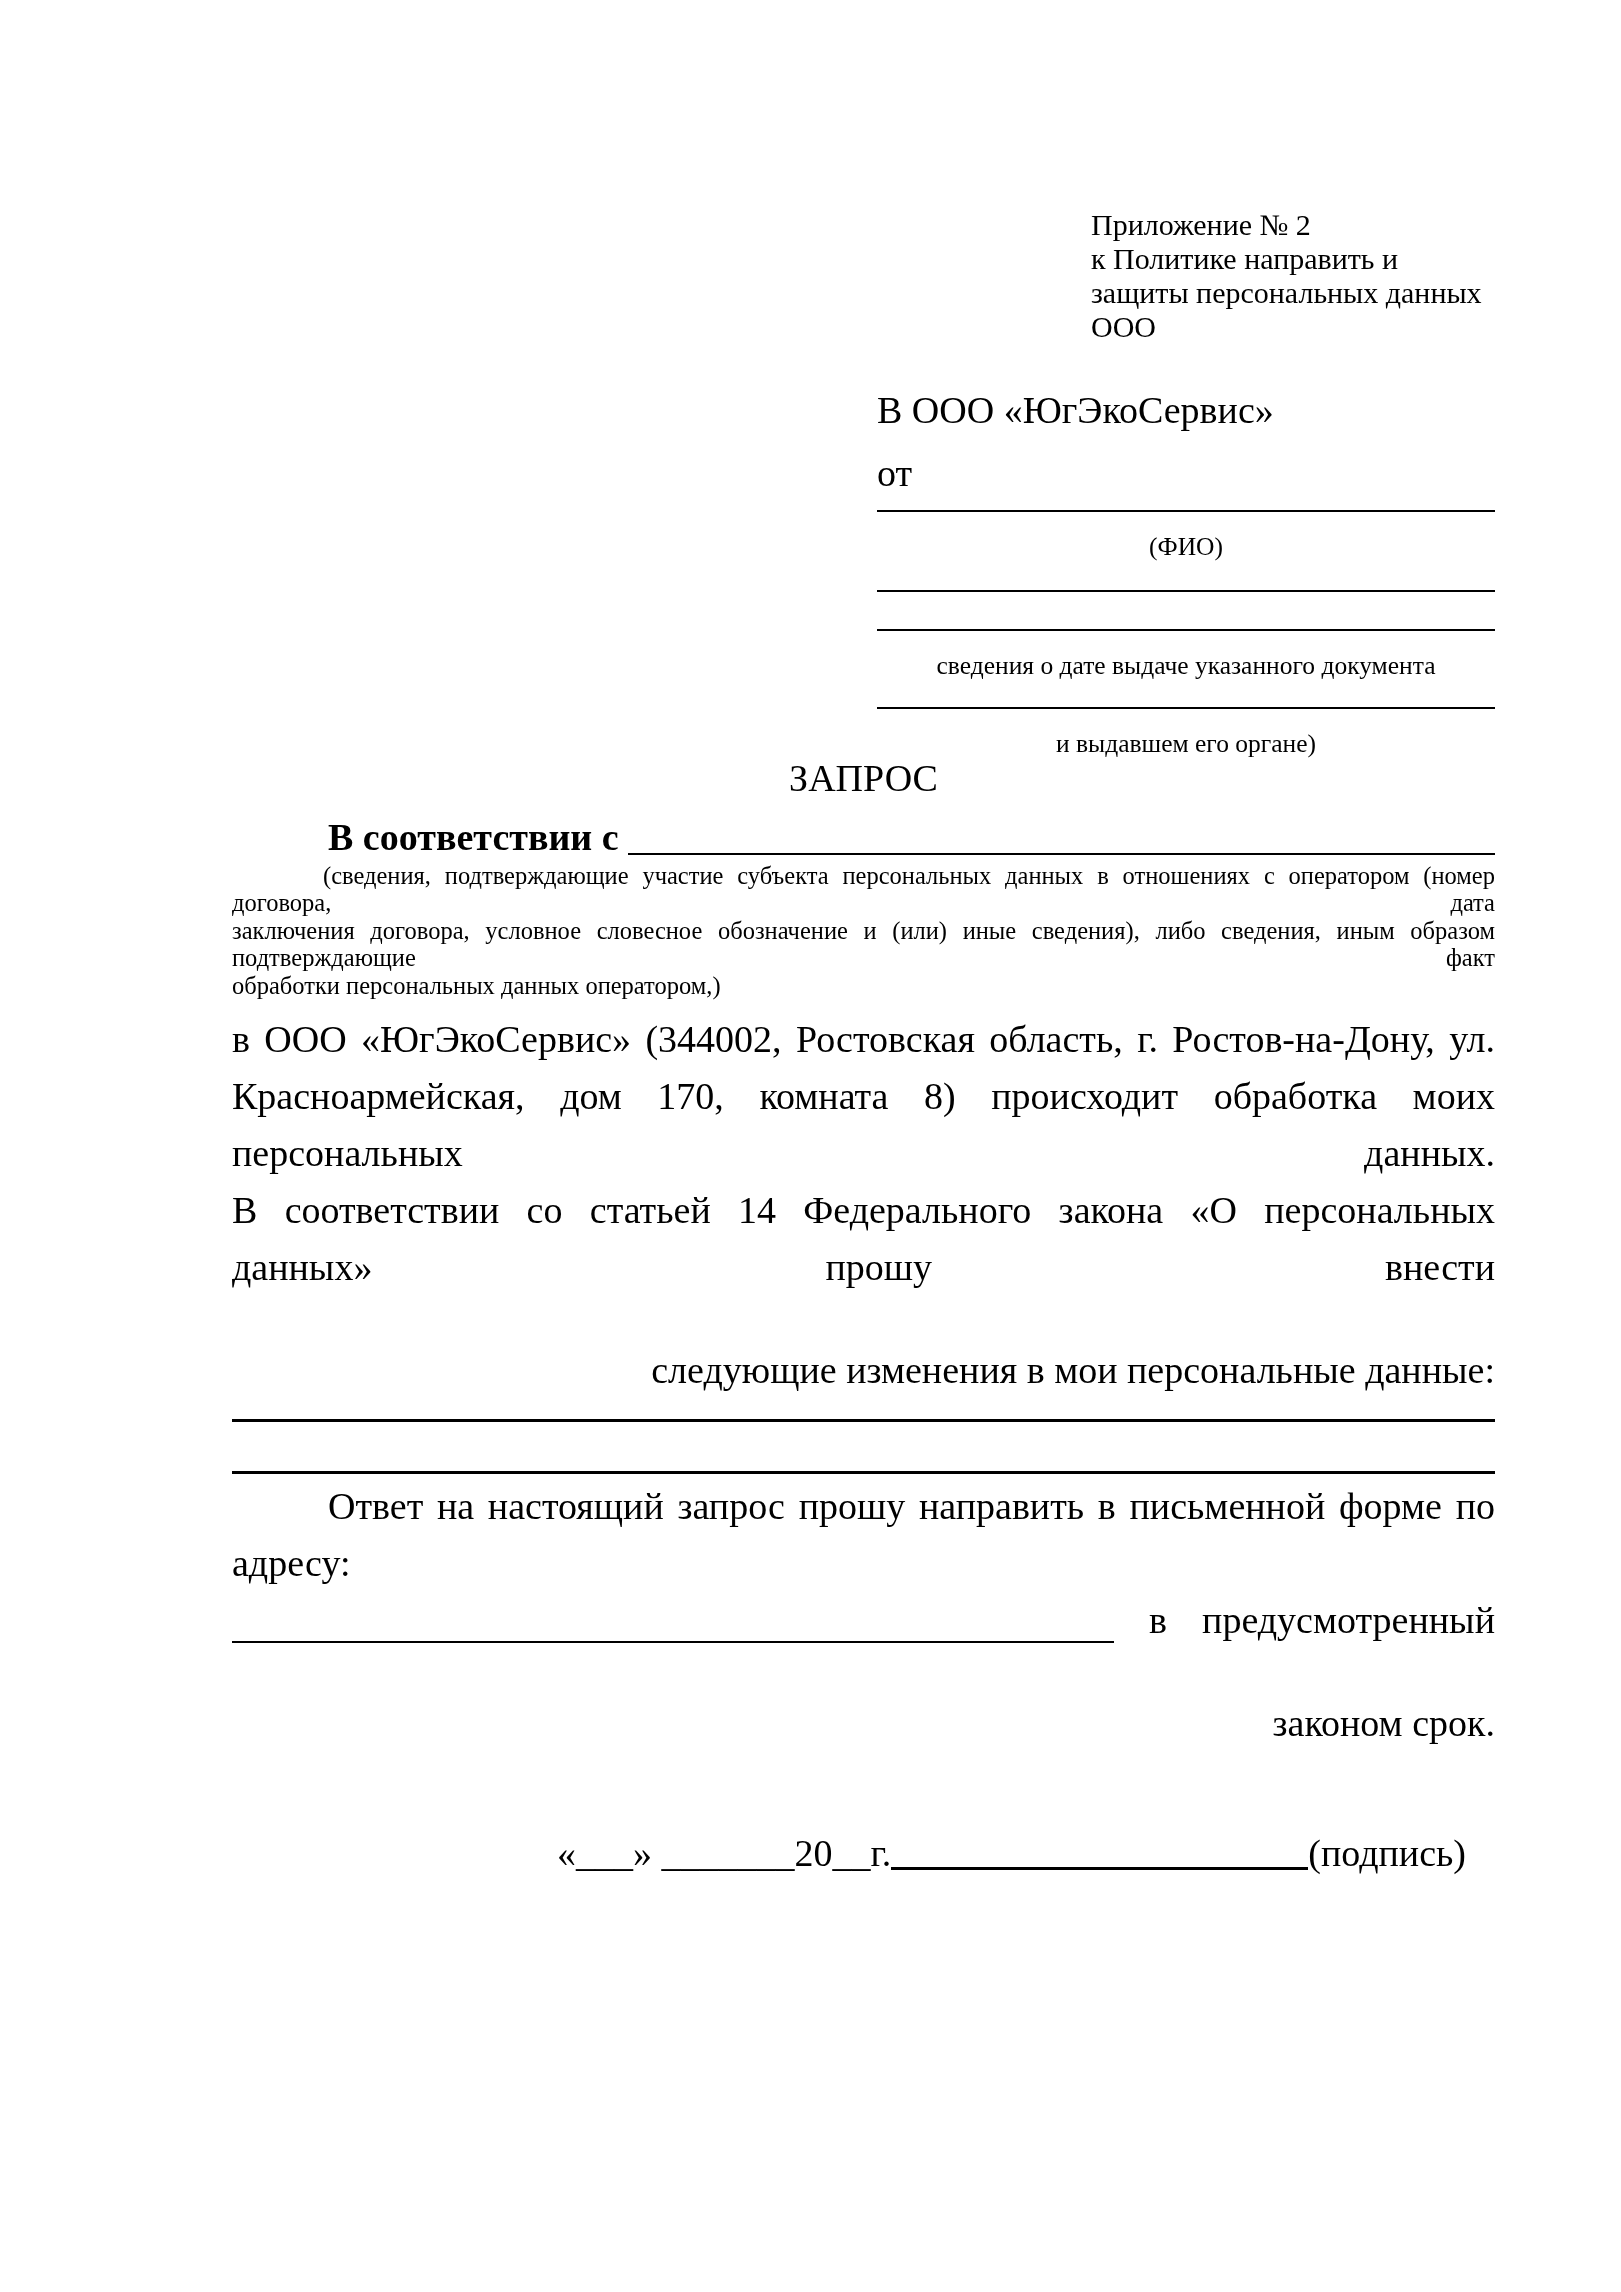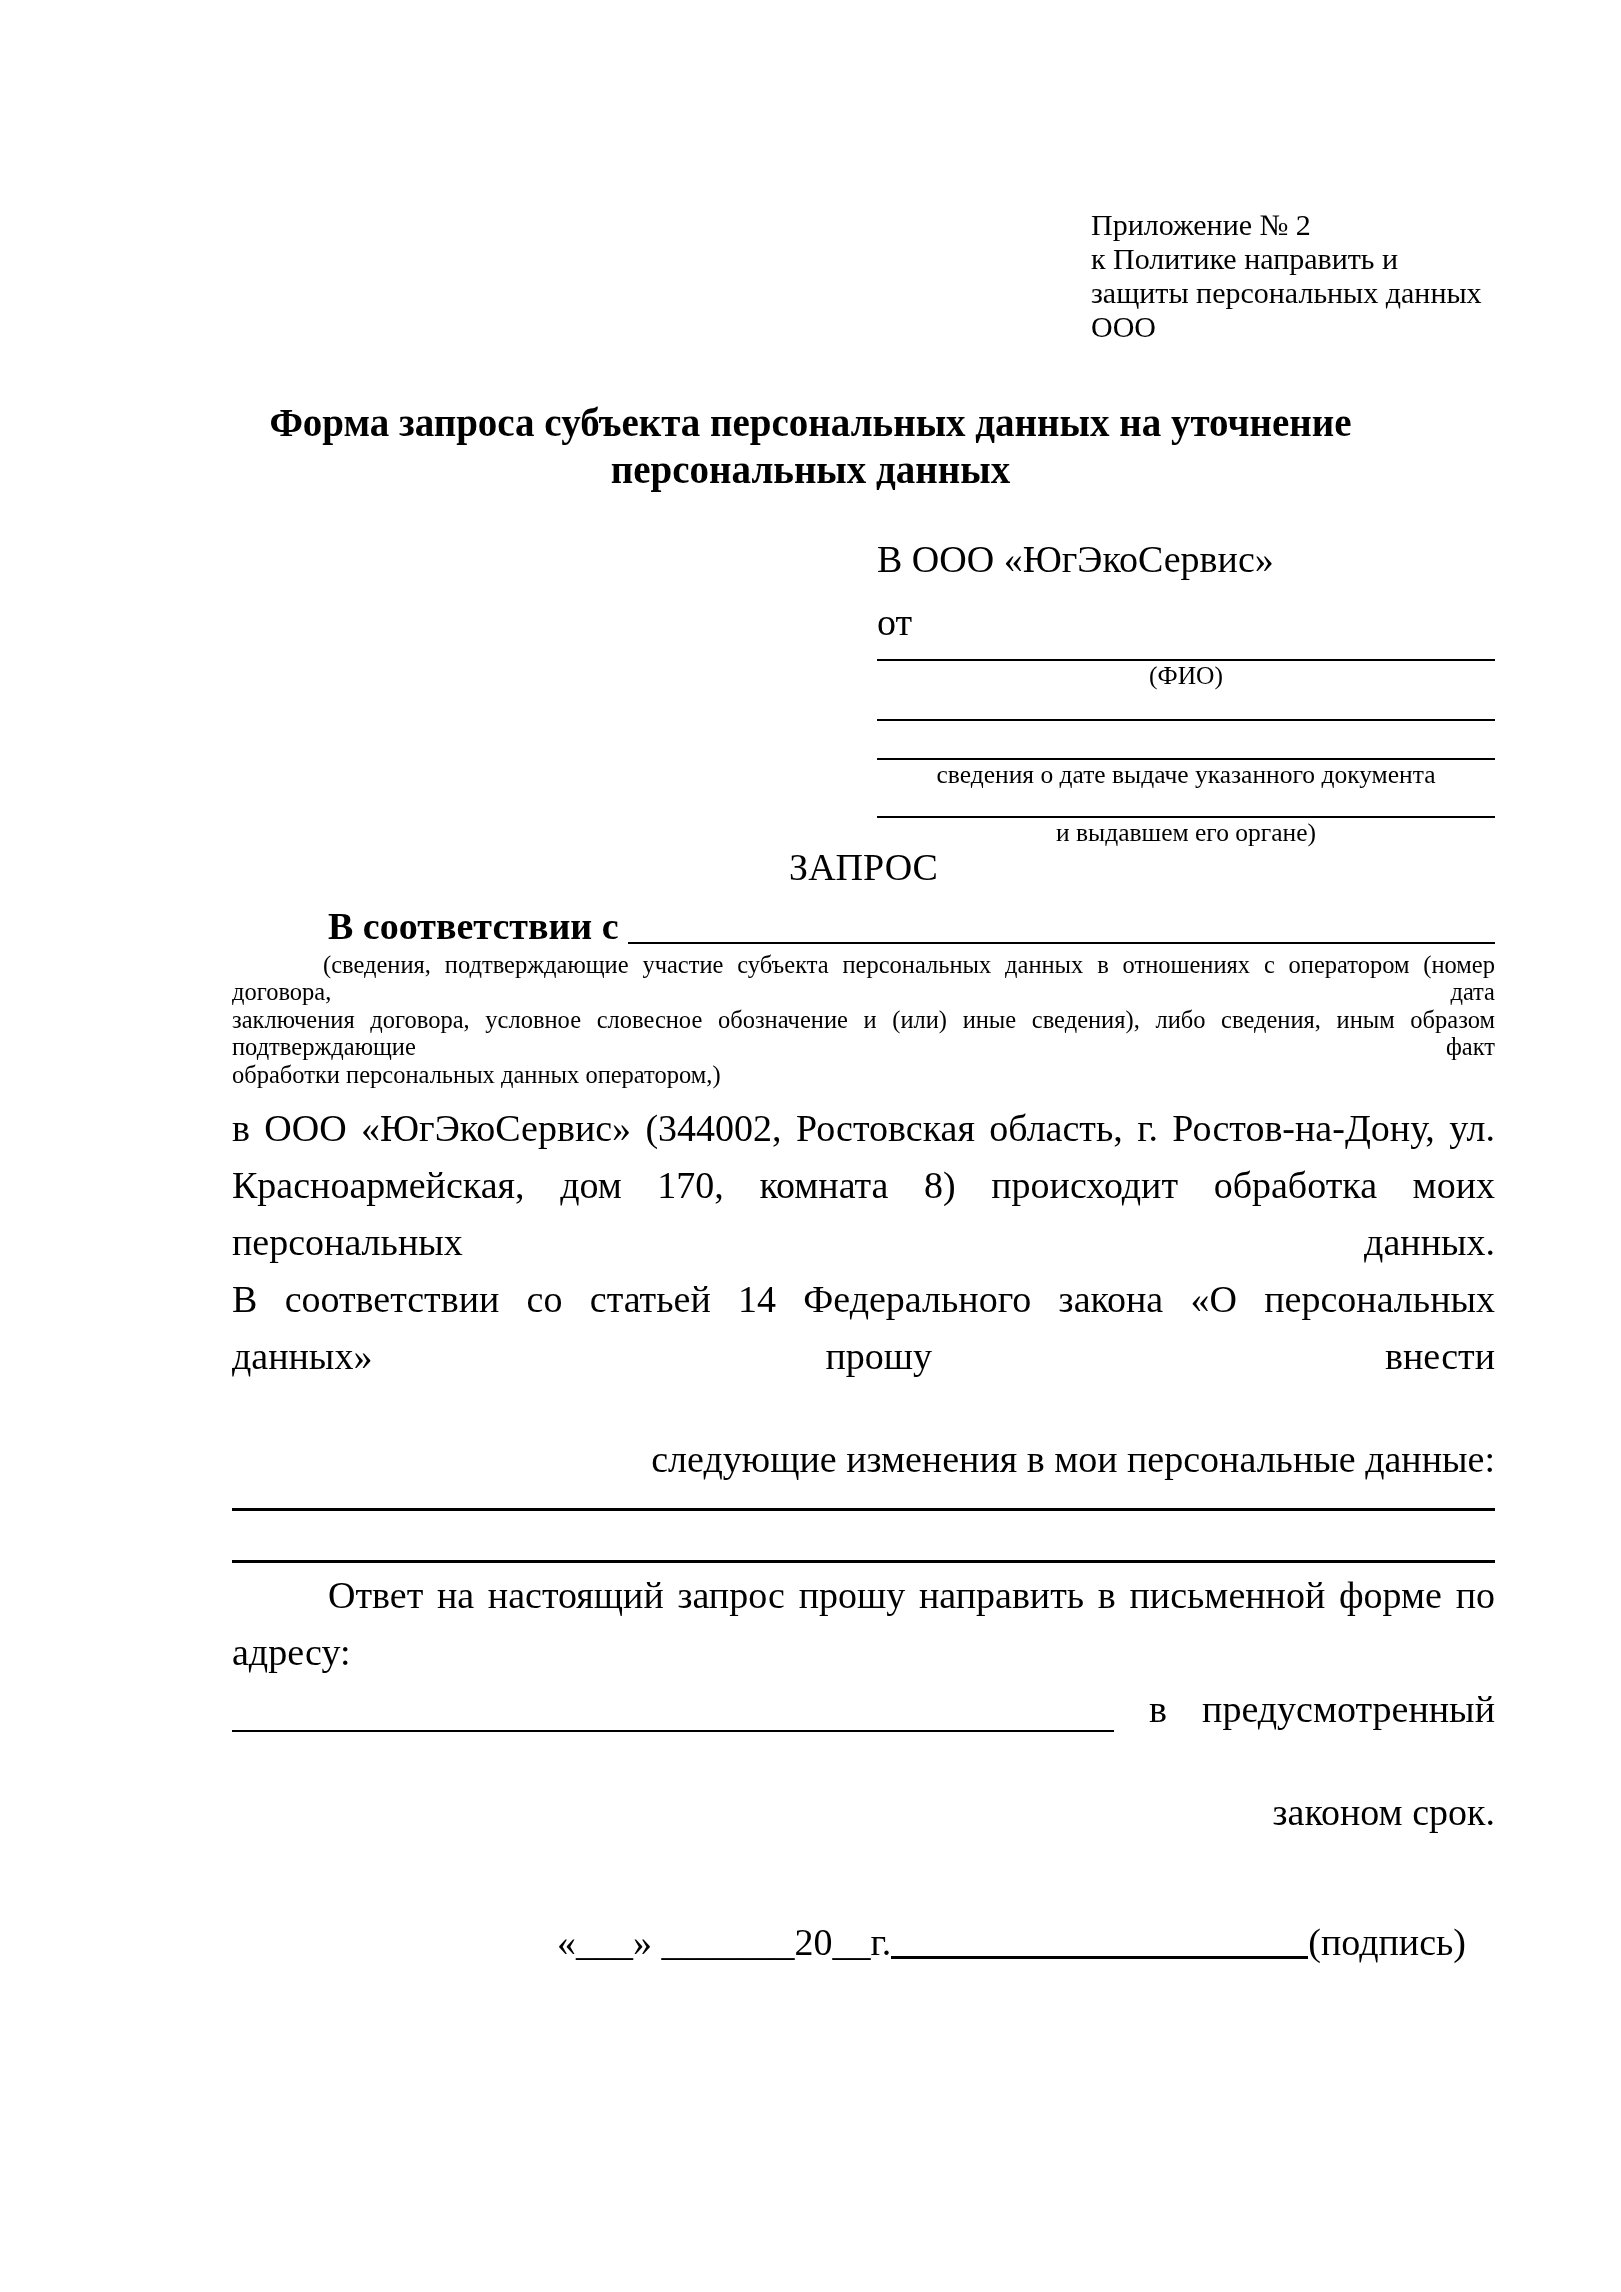--- a/index.html
+++ b/index.html
@@ -39,20 +39,21 @@
   .addr-from { margin-top: 19.6px; line-height: 43px; }
   .ufield { border-bottom: 2.9px solid #000; width: 100%; }
   .uf-1 { height: 17.6px; }
   .uf-2 { height: 31px; }
   .uf-3 { height: 39px; }
   .uf-4 { height: 29px; }
   .ucap {
     font-size: 25.5px;
     line-height: 29px;
     text-align: center;
+    margin-top: 20px;
   }
 
   .zapros {
     text-align: center;
     line-height: 41px;
   }
 
   
   .intro-row {
     margin-top: 15.7px;
@@ -120,21 +121,20 @@
 
 <div class="page">
 
   <div class="appendix">
     <div>Приложение № 2</div>
     <div>к Политике направить и</div>
     <div>защиты персональных данных</div>
     <div>ООО</div>
   </div>
 
-  <div class="doc-title">Форма запроса субъекта персональных данных на уточнение персональных данных</div>
 
   <div class="addressee">
     <div class="addr-to">В ООО «ЮгЭкоСервис»</div>
     <div class="addr-from">от</div>
     <div class="ufield uf-1"></div>
     <div class="ucap">(ФИО)</div>
     <div class="ufield uf-2"></div>
     <div class="ufield uf-3"></div>
     <div class="ucap">сведения о дате выдаче указанного документа</div>
     <div class="ufield uf-4"></div>

